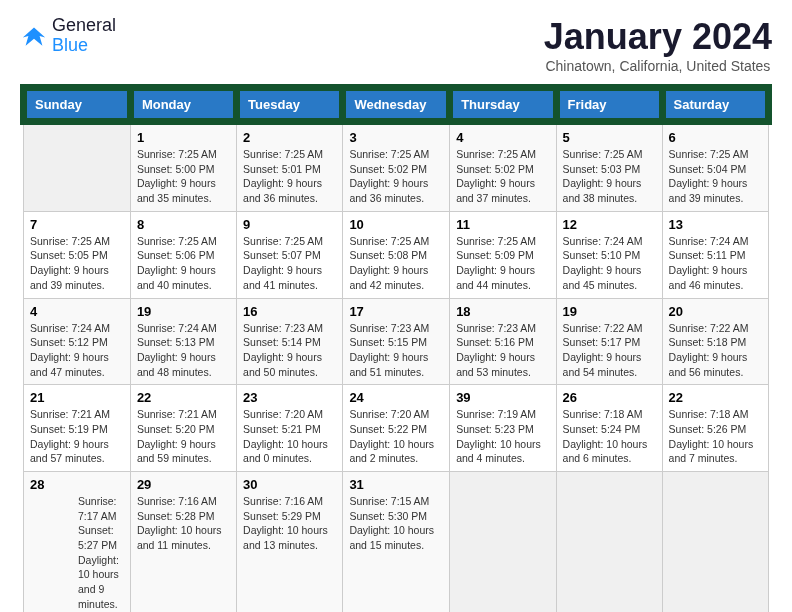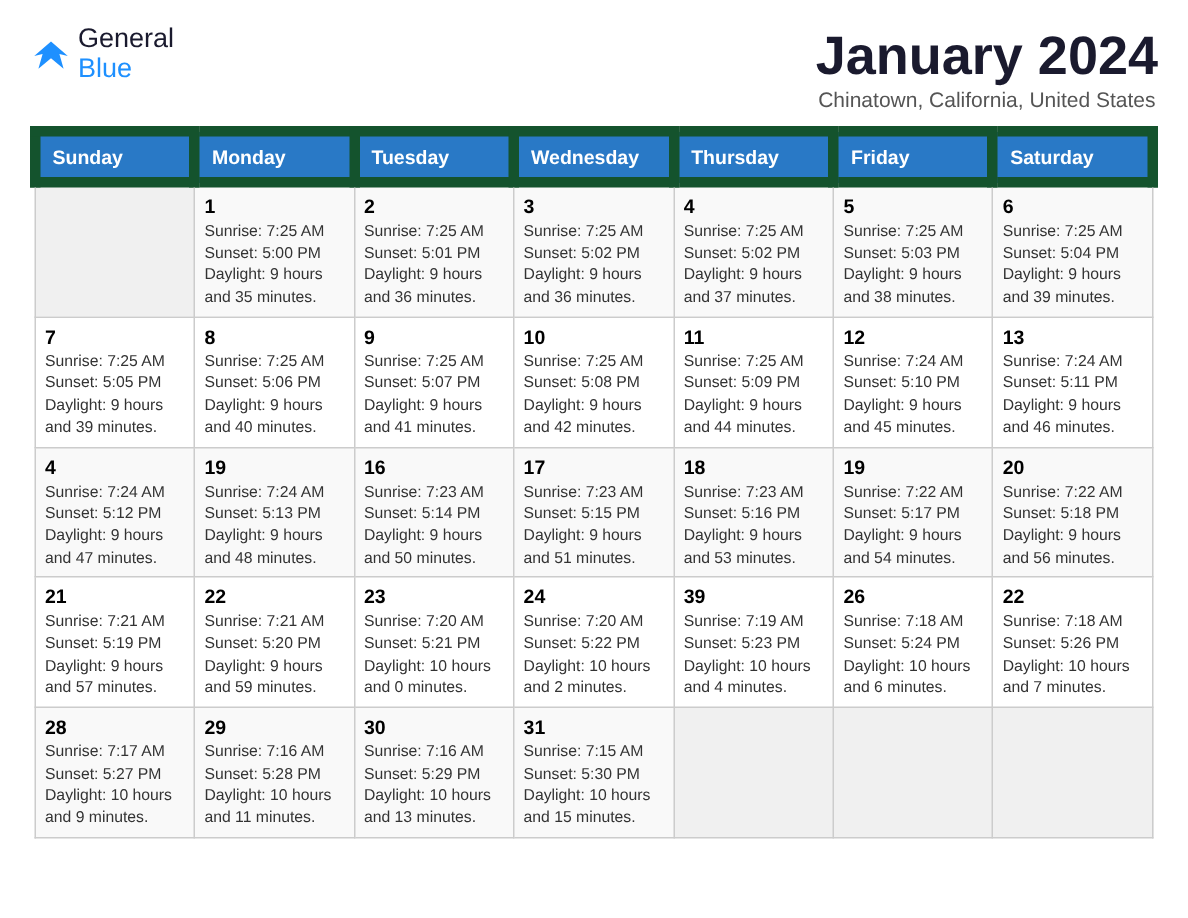--- a/index.html
+++ b/index.html
@@ -313,21 +313,21 @@
           <span class="day-number">22</span>
           <div class="day-info" style="white-space: pre-line;">Sunrise: 7:18 AM
 Sunset: 5:26 PM
 Daylight: 10 hours
 and 7 minutes.</div>
         </td>
       </tr>
       <tr>
         <td>
           <span class="day-number">28</span>
-          <div class="day-info" style="white-space: pre-line;">Sunrise: 7:17 AM
+          <div class="day-info" style="white-space: pre-line; margin-left: 48px;">Sunrise: 7:17 AM
 Sunset: 5:27 PM
 Daylight: 10 hours
 and 9 minutes.</div>
         </td>
         <td>
           <span class="day-number">29</span>
           <div class="day-info" style="white-space: pre-line;">Sunrise: 7:16 AM
 Sunset: 5:28 PM
 Daylight: 10 hours
 and 11 minutes.</div>

